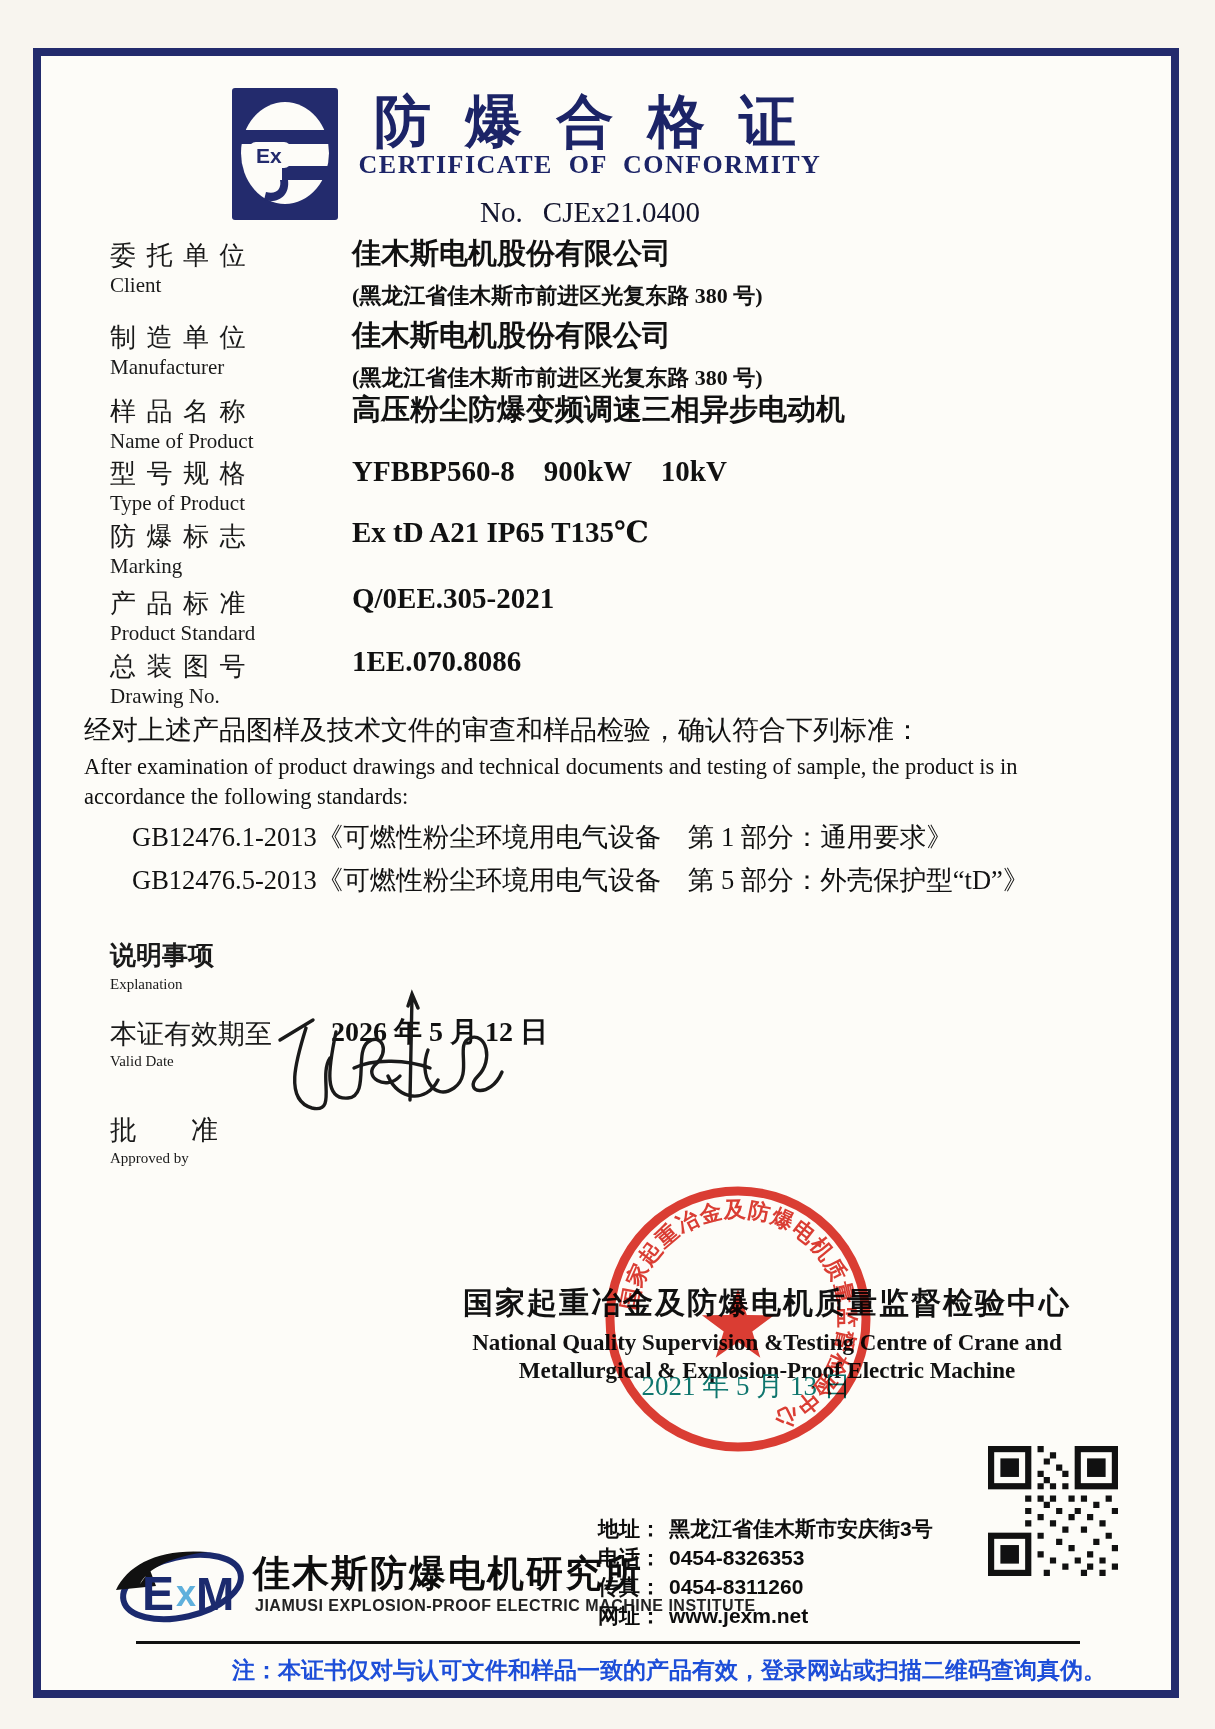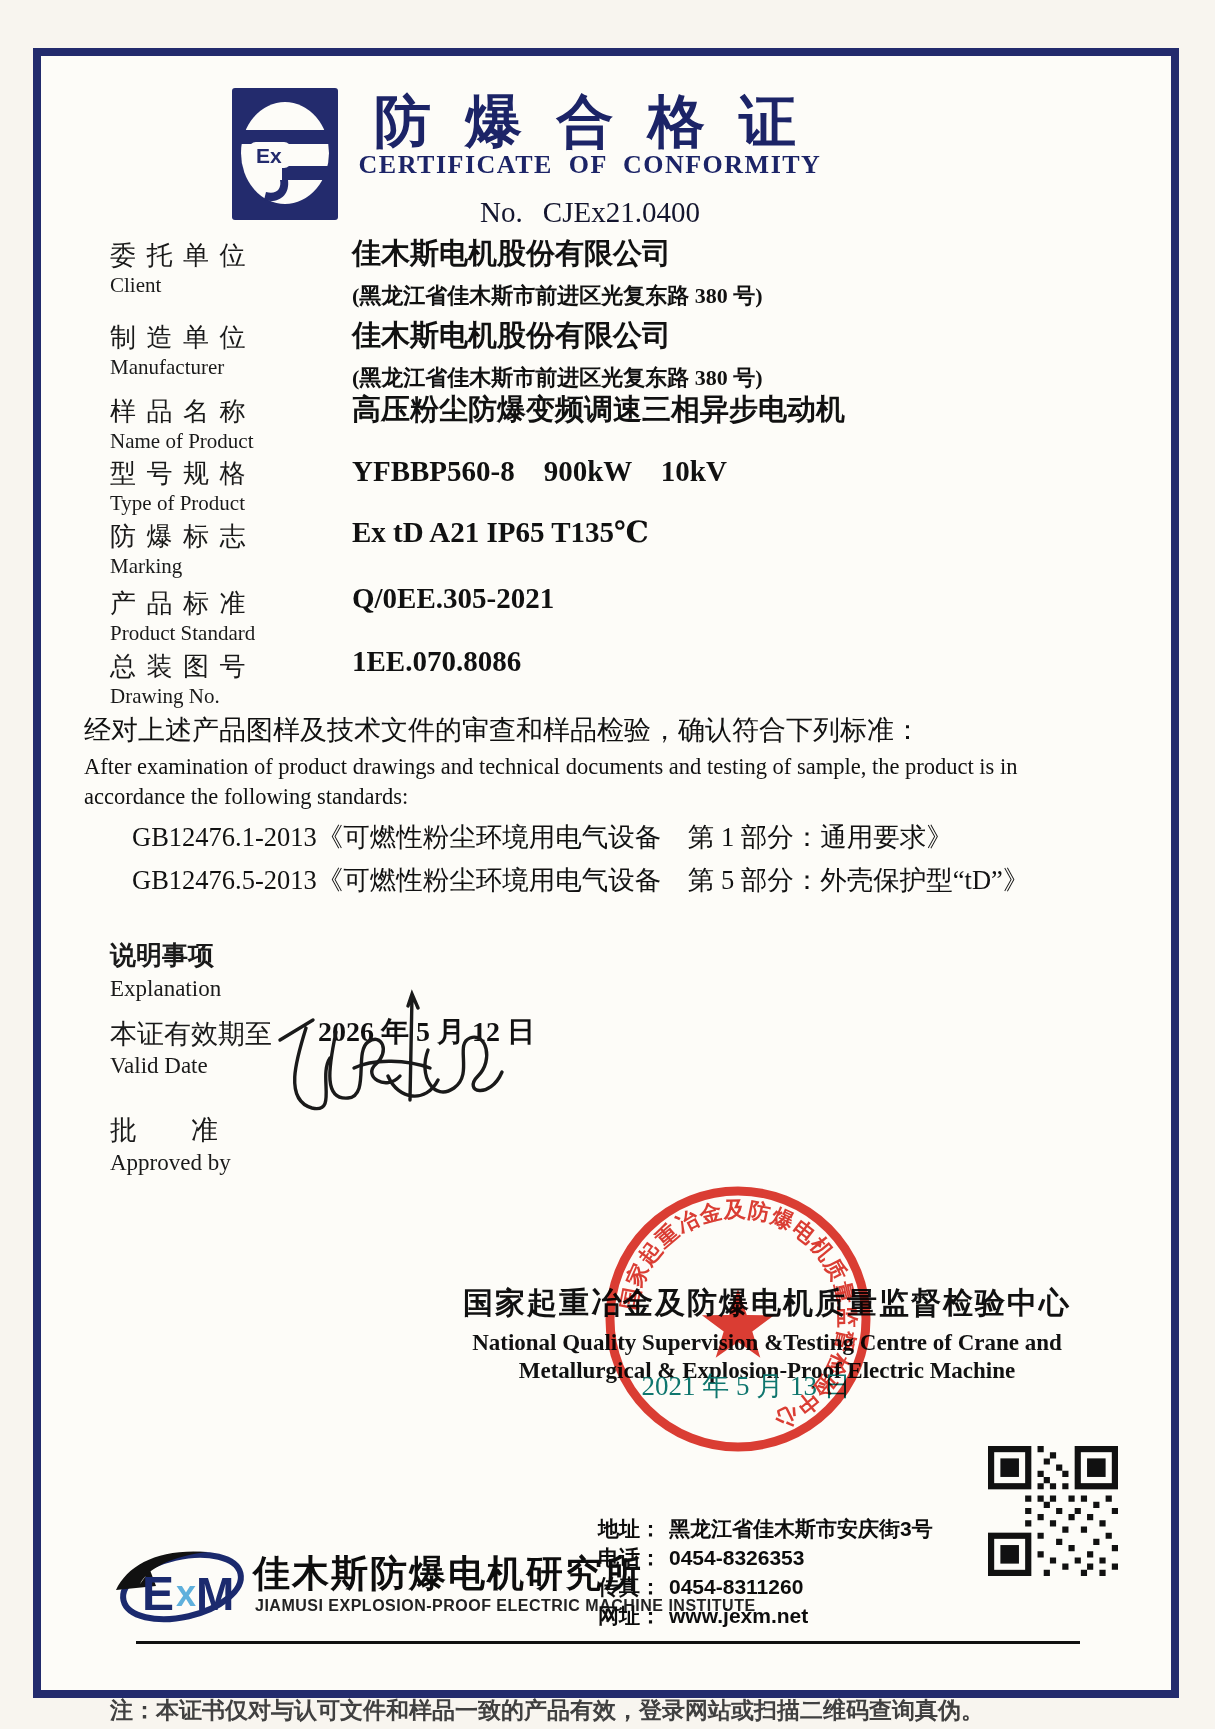--- a/index.html
+++ b/index.html
@@ -23,39 +23,39 @@
   .fvalue{position:absolute;left:352px;top:-4px;width:740px;}
   .fvalue .main{font-size:29px;font-weight:bold;color:#111;}
   .fvalue .sub{font-size:22px;font-weight:bold;color:#111;margin-top:7px;}
   
   .statement{left:84px;top:712px;width:1020px;}
   .statement .cn{font-size:27px;color:#111;}
   .statement .en{font-size:22.5px;color:#111;margin-top:4px;line-height:30px;}
   .standard{font-size:26.5px;color:#111;margin-top:7px;padding-left:48px;}
   
   .lab-cn{font-size:26px;color:#1a1a1a;}
-  .lab-en{font-size:23px;color:#1a1a1a;}
+  .lab-en{font-size:15px;color:#1a1a1a;}
   .big-val{font-size:27px;font-weight:bold;color:#111;}
   
   .issuer{left:397px;top:1283px;width:740px;text-align:center;}
   .issuer .cn{font-size:30px;font-weight:bold;letter-spacing:2px;color:#111;}
   .issuer .en{font-size:23px;font-weight:bold;line-height:28px;color:#111;margin-top:5px;}
   .issue-date{left:406px;top:1368px;width:680px;text-align:center;font-size:27px;color:#0f766e;}
   
   .inst-cn{left:253px;top:1549px;font-size:37px;font-weight:bold;letter-spacing:2px;color:#0d0d0d;
            font-family:"Liberation Sans","DejaVu Sans",sans-serif;}
   .inst-en{left:255px;top:1597px;font-size:16px;font-weight:bold;letter-spacing:.5px;color:#222;
            font-family:"Liberation Sans","DejaVu Sans",sans-serif;}
   .contacts{left:598px;top:1514px;font-family:"Liberation Sans","DejaVu Sans",sans-serif;
             font-size:21px;font-weight:bold;color:#0d0d0d;line-height:29px;}
   .contacts .cline span{display:inline-block;}
   .contacts .clabel{margin-right:8px;}
   .sep{left:136px;top:1641px;width:944px;height:3px;background:#111;}
-  .note{left:110px;top:1655px;width:996px;text-align:left;font-size:23px;font-weight:bold;color:#404040;
-        font-family:"Liberation Sans","DejaVu Sans",sans-serif;margin-top:40px;}
+  .note{left:110px;top:1655px;width:996px;text-align:right;font-size:23px;font-weight:bold;color:#1d4ed8;
+        font-family:"Liberation Sans","DejaVu Sans",sans-serif;}
   .stamp{opacity:.9;mix-blend-mode:multiply;}
 </style>
 </head>
 <body>
 
 <div class="page">
   <div class="frame"></div>
 
   <svg class="abs" style="left:232px;top:88px;" width="106" height="132" viewBox="0 0 106 132">
     <rect x="0" y="0" width="106" height="132" rx="3" fill="#232b6d"></rect>
@@ -144,21 +144,21 @@
     <div class="en">After examination of product drawings and technical documents and testing of sample, the product is in accordance the following standards:</div>
     <div class="standard">GB12476.1-2013《可燃性粉尘环境用电气设备　第 1 部分：通用要求》</div>
     <div class="standard">GB12476.5-2013《可燃性粉尘环境用电气设备　第 5 部分：外壳保护型“tD”》</div>
   </div>
 
   <div class="abs lab-cn" style="left:110px;top:938px;font-weight:bold;">说明事项</div>
   <div class="abs lab-en" style="left:110px;top:976px;">Explanation</div>
 
   <div class="abs lab-cn" style="left:110px;top:1016px;font-size:27px;">本证有效期至</div>
   <div class="abs lab-en" style="left:110px;top:1053px;">Valid Date</div>
-  <div class="abs big-val" style="left:318px;top:1013px;font-size:28px;">2026 年 5 月 12 日</div>
+  <div class="abs big-val" style="left:331px;top:1013px;font-size:28px;">2026 年 5 月 12 日</div>
 
   <div class="abs lab-cn" style="left:110px;top:1112px;font-size:27px;">批　　准</div>
   <div class="abs lab-en" style="left:110px;top:1150px;">Approved by</div>
 
   <svg class="abs" style="left:258px;top:980px;" width="260" height="150" viewBox="0 0 260 150">
     <g fill="none" stroke="#1a1a1a" stroke-width="3.4" stroke-linecap="round">
       <path d="M22,60 L55,40 M48,48 C38,80 26,120 54,128 C80,134 60,96 72,78"></path>
       <path d="M78,52 C70,90 66,120 90,118 C112,116 96,72 110,62 C124,52 132,72 118,84 C104,96 128,112 142,96"></path>
       <path d="M150,26 L154,14 L160,28 M154,16 L152,120 M130,96 C140,120 168,124 180,100"></path>
       <path d="M170,70 C160,96 176,122 196,108 C216,94 196,64 212,58 C228,52 236,80 220,96 C204,112 232,120 244,92"></path>

